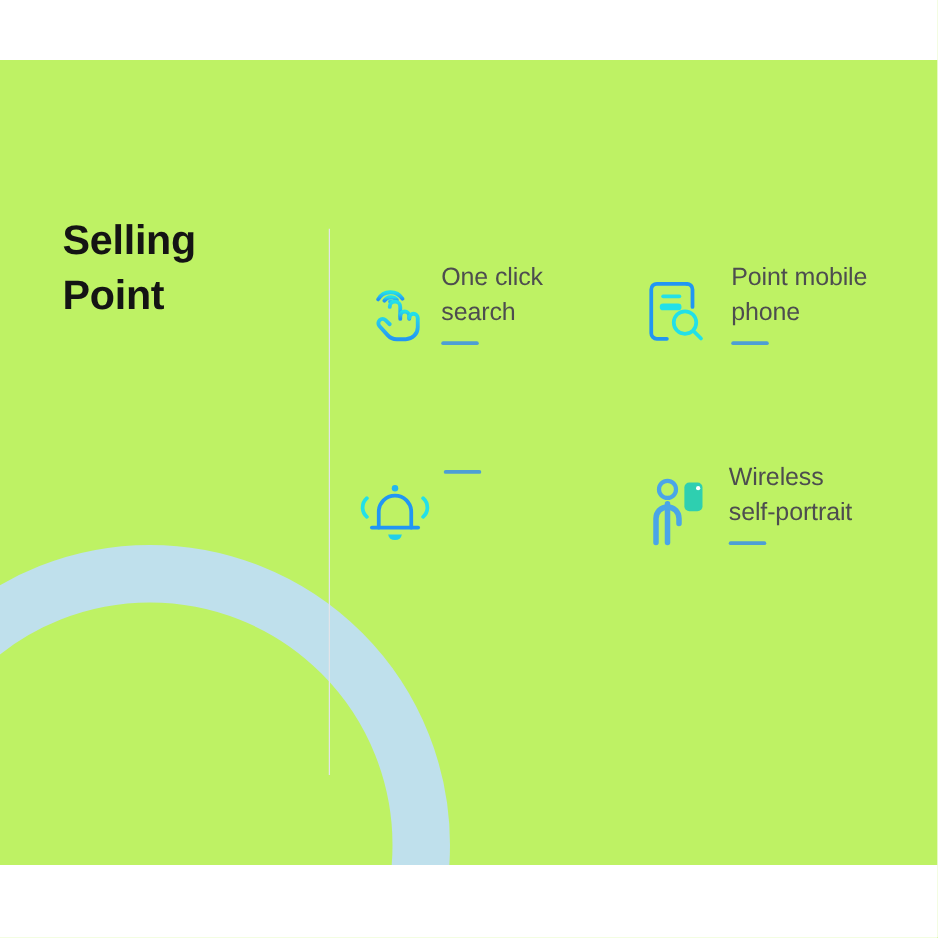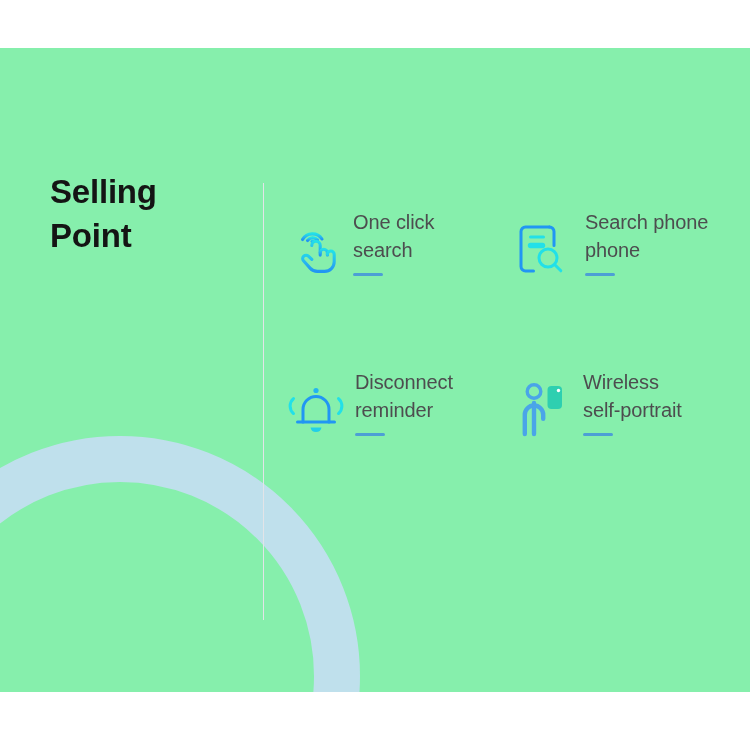--- a/index.html
+++ b/index.html
@@ -19,21 +19,21 @@
     background: #ffffff;
   }
 
   
   .card {
     position: absolute;
     left: 0;
     top: 48px;
     width: 750px;
     height: 644px;
-    background: #86efac;
+    background: #bef264;
     overflow: hidden;
   }
 
   
   .deco-arc {
     position: absolute;
     left: -120px;
     top: 388px;
     width: 480px;
     height: 480px;
@@ -182,42 +182,40 @@
               <path d="M34.5 7 h-24 a4.5 4.5 0 0 0 -4.5 4.5 v35 a4.5 4.5 0 0 0 4.5 4.5 h8" stroke="#2196f3" stroke-width="3"></path>
               <path d="M34.5 7 a4.5 4.5 0 0 1 4.5 4.5 v14" stroke="#2196f3" stroke-width="3"></path>
               <path d="M15.5 17 h13" stroke="#22e0e8" stroke-width="3"></path>
               <path d="M15.5 25.5 h12" stroke="#22e0e8" stroke-width="5.4"></path>
               <circle cx="33" cy="38" r="9" stroke="#22e0e8" stroke-width="3"></circle>
               <path d="M39.8 44.8 l6 6" stroke="#22e0e8" stroke-width="3"></path>
             </g>
           </svg>
         </div>
         <div class="feature-text">
-          <div class="feature-label">Search phone
+          <div class="feature-label">Point mobile
 phone</div>
           <div class="feature-underline"></div>
         </div>
       </div>
 
       <div class="feature f-2">
         <div class="feature-icon">
           <svg width="58" height="58" viewBox="0 0 58 58">
             <g fill="none" stroke-linecap="round" stroke-linejoin="round">
               <circle cx="29" cy="10.5" r="2.6" fill="#22b6f0" stroke="none"></circle>
               <path d="M16 42 v-12.5 a13 13 0 0 1 26 0 v12.5" stroke="#2196f3" stroke-width="3"></path>
               <path d="M10.5 42 h37" stroke="#2196f3" stroke-width="3"></path>
               <path d="M6.5 18.5 a10 10 0 0 0 0 15" stroke="#22e0e8" stroke-width="3"></path>
               <path d="M51.5 18.5 a10 10 0 0 1 0 15" stroke="#22e0e8" stroke-width="3"></path>
               <path d="M23.5 47.5 h11 a5.6 5.6 0 0 1 -11 0 z" fill="#22cfe8" stroke="none"></path>
             </g>
           </svg>
         </div>
         <div class="feature-text">
-          <div class="feature-label">Disconnect
-reminder</div>
           <div class="feature-underline"></div>
         </div>
       </div>
 
 
 
       <div class="feature f-5">
         <div class="feature-icon">
           <svg width="54" height="60" viewBox="0 0 54 60">
             <g fill="none" stroke-linecap="round" stroke-linejoin="round">

